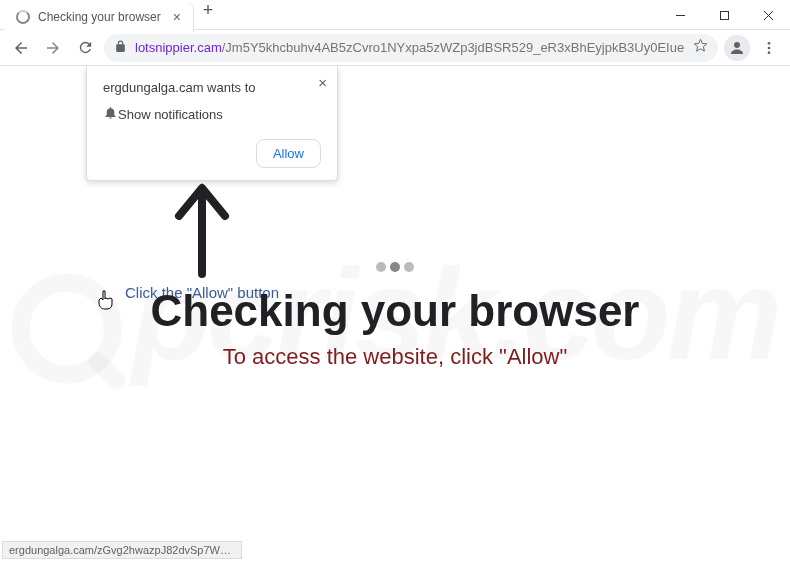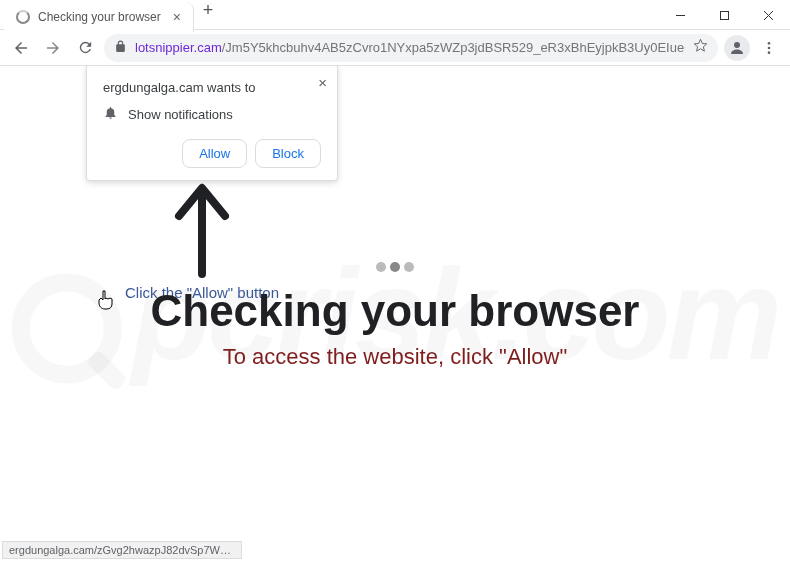--- a/index.html
+++ b/index.html
@@ -28,21 +28,21 @@
 .avatar { width: 26px; height: 26px; border-radius: 50%; background: #e8eaed; display: flex; align-items: center; justify-content: center; color: #5f6368; }
 .menu-dots { width: 26px; display: flex; align-items: center; justify-content: center; color: #5f6368; }
 
 
 .viewport { position: relative; height: calc(561px - 30px - 36px); background: #fff; overflow: hidden; }
 
 
 .perm { position: absolute; top: 0; left: 86px; width: 252px; background: #fff; border: 1px solid #dadce0; border-top: none; border-radius: 0 0 4px 4px; padding: 14px 16px 12px; box-shadow: 0 2px 6px rgba(0,0,0,0.15); z-index: 10; }
 .perm-close { position: absolute; top: 8px; right: 10px; color: #5f6368; font-size: 15px; }
 .perm-title { font-size: 13px; color: #3c4043; margin-bottom: 10px; }
-.perm-row { display: flex; align-items: center; gap: 10px; font-size: 13px; color: #3c4043; margin-bottom: 16px; }
+.perm-row { display: flex; align-items: center; font-size: 13px; color: #3c4043; margin-bottom: 16px; }
 .perm-actions { display: flex; justify-content: flex-end; gap: 8px; }
 .perm-btn { padding: 6px 16px; font-size: 13px; border: 1px solid #dadce0; background: #fff; border-radius: 8px; color: #1a73e8; font-weight: 500; }
 
 
 .arrow-hint { position: absolute; top: 110px; left: 125px; text-align: center; }
 .arrow-hint-text { font-size: 15px; color: #3b5998; margin-top: -6px; }
 
 
 .dots { position: absolute; top: 196px; left: 50%; transform: translateX(-50%); display: flex; gap: 4px; }
 .dot { width: 10px; height: 10px; border-radius: 50%; background: #bbb; }
@@ -144,21 +144,20 @@
     <span class="perm-close">×</span>
     <div class="perm-title">ergdungalga.cam wants to</div>
     <div class="perm-row">
       <span><svg width="15" height="15" viewBox="0 0 24 24">
             <path d="M12 22a2 2 0 0 0 2-2h-4a2 2 0 0 0 2 2zm6-6V11a6 6 0 0 0-5-5.9V4a1 1 0 1 0-2 0v1.1A6 6 0 0 0 6 11v5l-2 2v1h16v-1z" fill="#5f6368"></path>
           </svg></span>
       <span>Show notifications</span>
     </div>
     <div class="perm-actions">
       <button class="perm-btn">Allow</button>
-      <button class="perm-btn">Block</button>
     </div>
   </div>
 
   <div class="arrow-hint">
     <div><svg width="70" height="110" viewBox="0 0 70 110">
           <path d="M35 12 L12 40 M35 12 L58 40 M35 14 L35 98" stroke="#202124" stroke-width="8" stroke-linecap="round" fill="none"></path>
         </svg></div>
     <div class="arrow-hint-text">Click the "Allow" button</div>
   </div>
 

